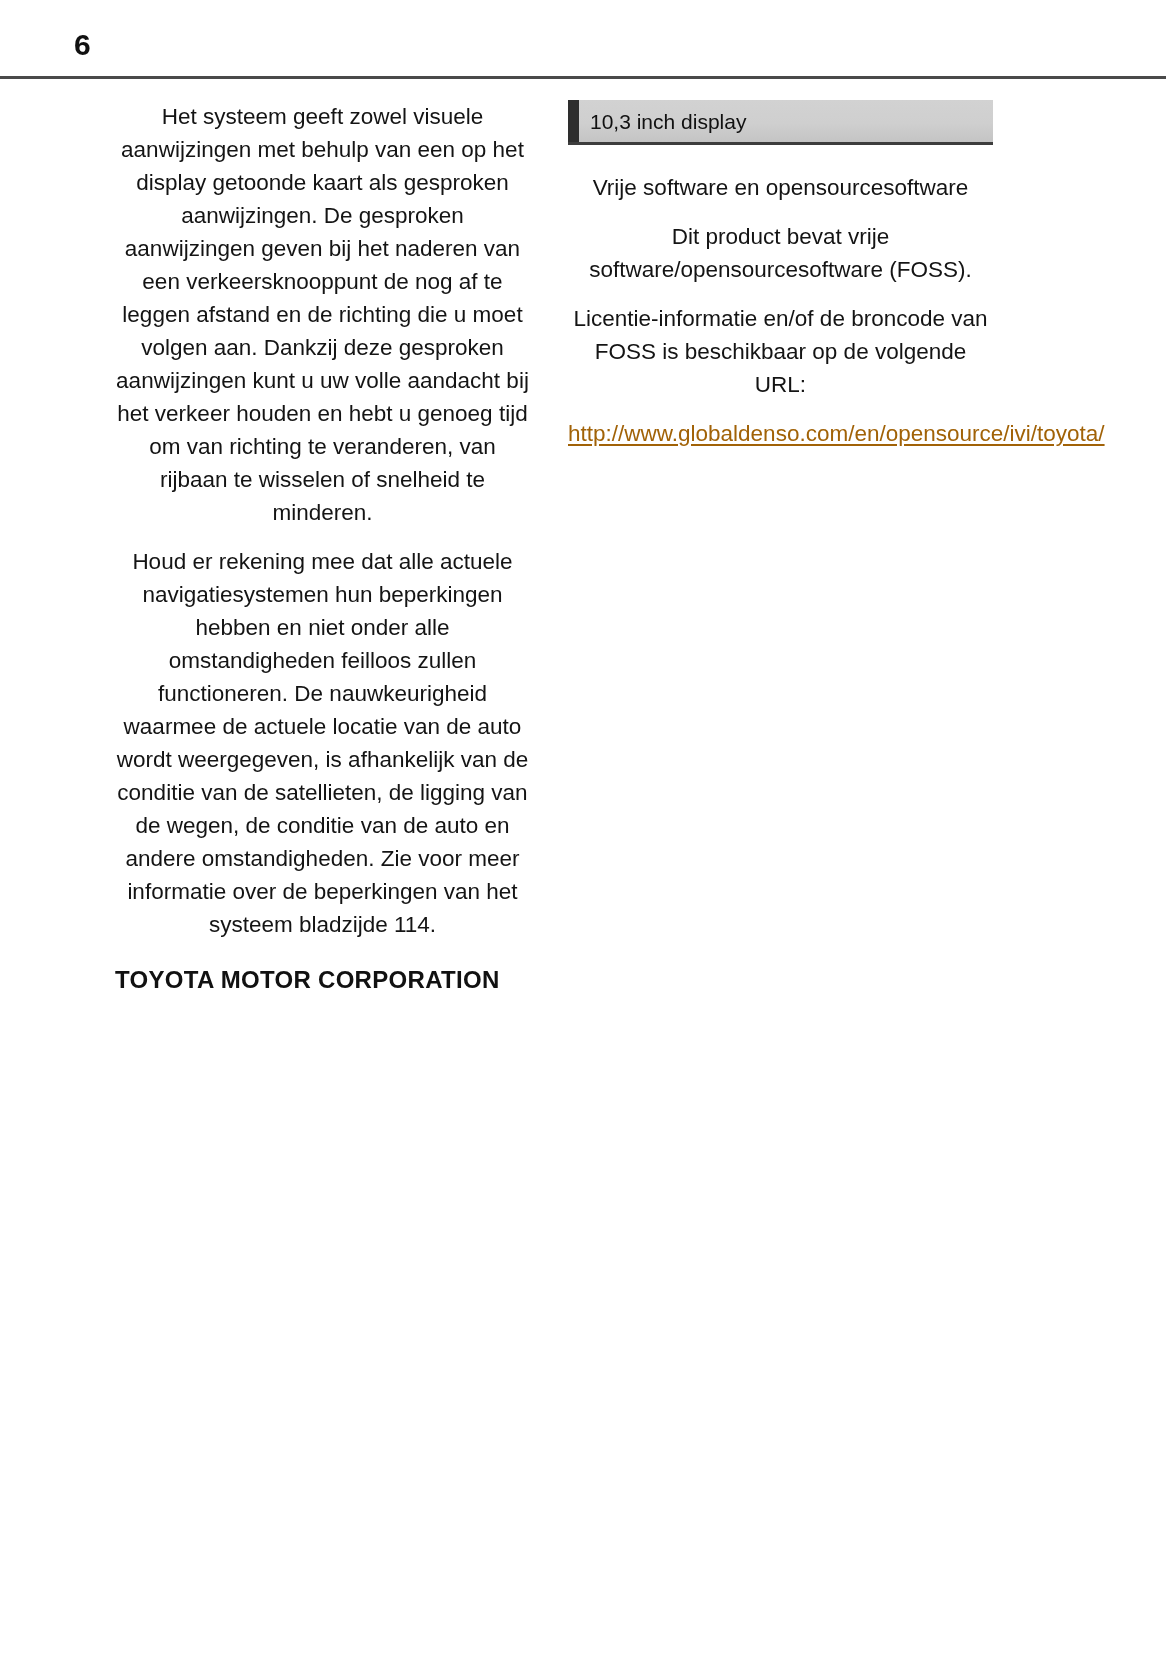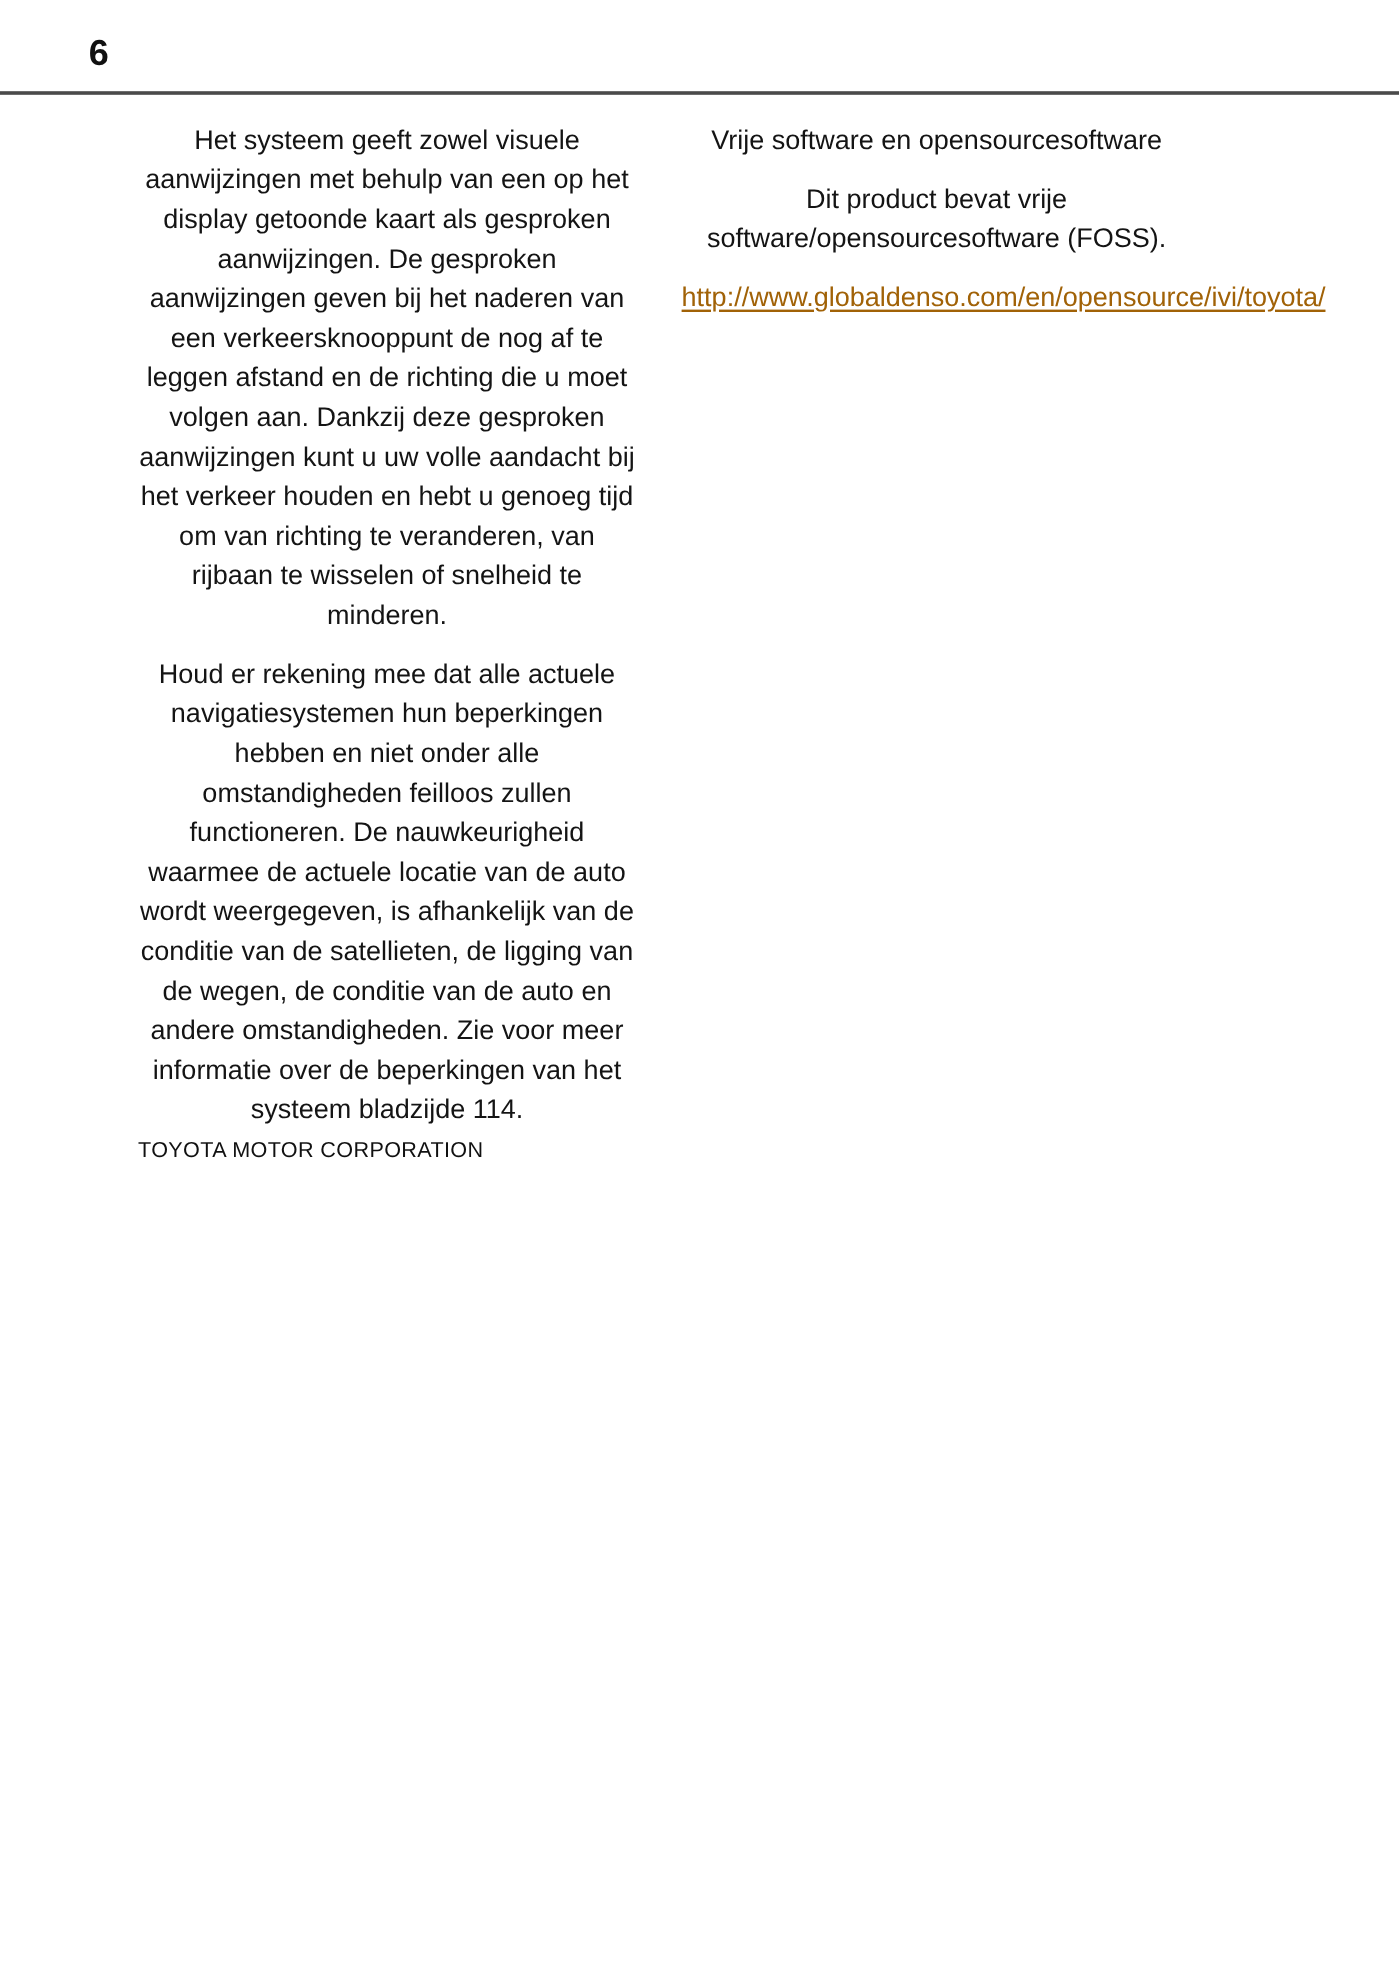--- a/index.html
+++ b/index.html
@@ -62,23 +62,24 @@
   p.para {
     margin: 0 0 16px 0;
     text-align: center;
     word-spacing: 0px;
   }
   p.para.tight {
     margin-bottom: 0;
   }
 
   .brand {
-    font-size: 18px;
+    margin-top: 22px;
+    font-size: 24px;
     line-height: 34px;
-    font-weight: 400;
+    font-weight: 700;
     letter-spacing: 0.3px;
     color: #111;
   }
 
   
   .section-bar {
     position: relative;
     display: block;
     width: 425px;
     background: linear-gradient(to bottom, #d2d2d2 0%, #cfcfcf 55%, #c4c4c4 100%);
@@ -124,18 +125,23 @@
   <div class="page-number">6</div>
   <div class="header-rule"></div>
 
   <div class="col col-left">
     <p class="para">Het systeem geeft zowel visuele aanwijzingen met behulp van een op het display getoonde kaart als gesproken aanwijzingen. De gesproken aanwijzingen geven bij het naderen van een verkeersknooppunt de nog af te leggen afstand en de richting die u moet volgen aan. Dankzij deze gesproken aanwijzingen kunt u uw volle aandacht bij het verkeer houden en hebt u genoeg tijd om van richting te veranderen, van rijbaan te wisselen of snelheid te minderen.</p>
     <p class="para tight">Houd er rekening mee dat alle actuele navigatiesystemen hun beperkingen hebben en niet onder alle omstandigheden feilloos zullen functioneren. De nauwkeurigheid waarmee de actuele locatie van de auto wordt weergegeven, is afhankelijk van de conditie van de satellieten, de ligging van de wegen, de conditie van de auto en andere omstandigheden. Zie voor meer informatie over de beperkingen van het systeem bladzijde 114.</p>
     <div class="brand">TOYOTA MOTOR CORPORATION</div>
   </div>
 
   <div class="col col-right">
+    <div class="section-bar">
+      <span class="tab"></span>
+      <span class="section-title">10,3 inch display</span>
+    </div>
     <p class="para">Vrije software en opensourcesoftware</p>
     <p class="para">Dit product bevat vrije software/opensourcesoftware (FOSS).</p>
+    <p class="para">Licentie-informatie en/of de broncode van FOSS is beschikbaar op de volgende URL:</p>
     <p class="link-block"><a class="link" href="#">http://www.globaldenso.com/en/opensource/ivi/toyota/</a></p>
   </div>
 
 </div>
 
 </body></html>

